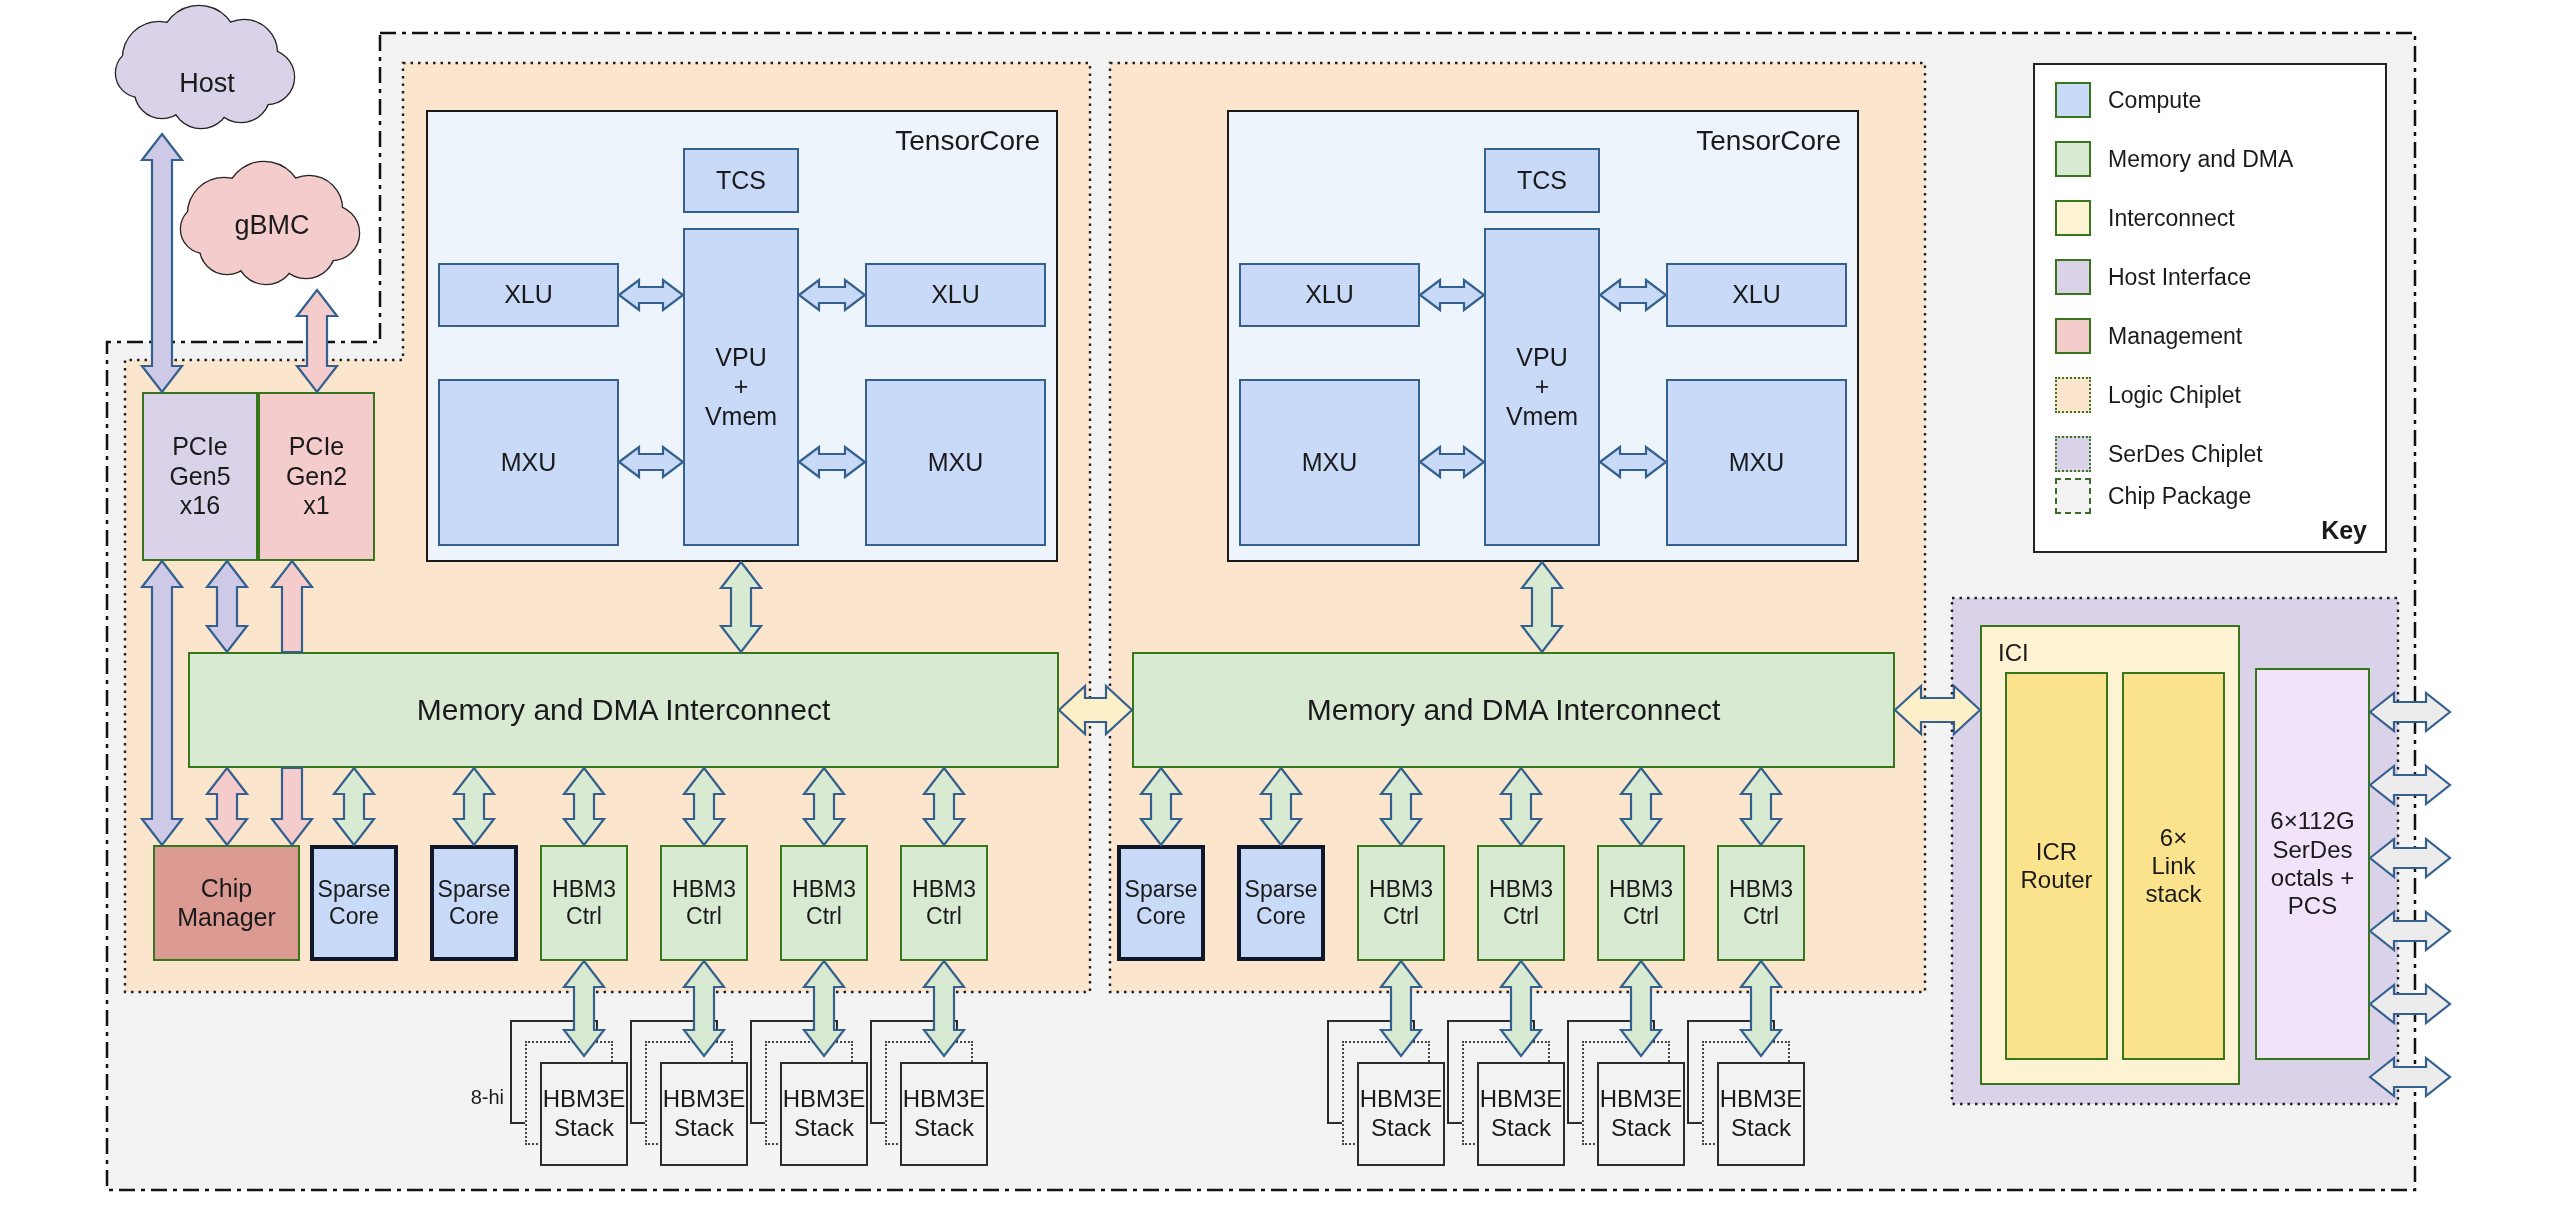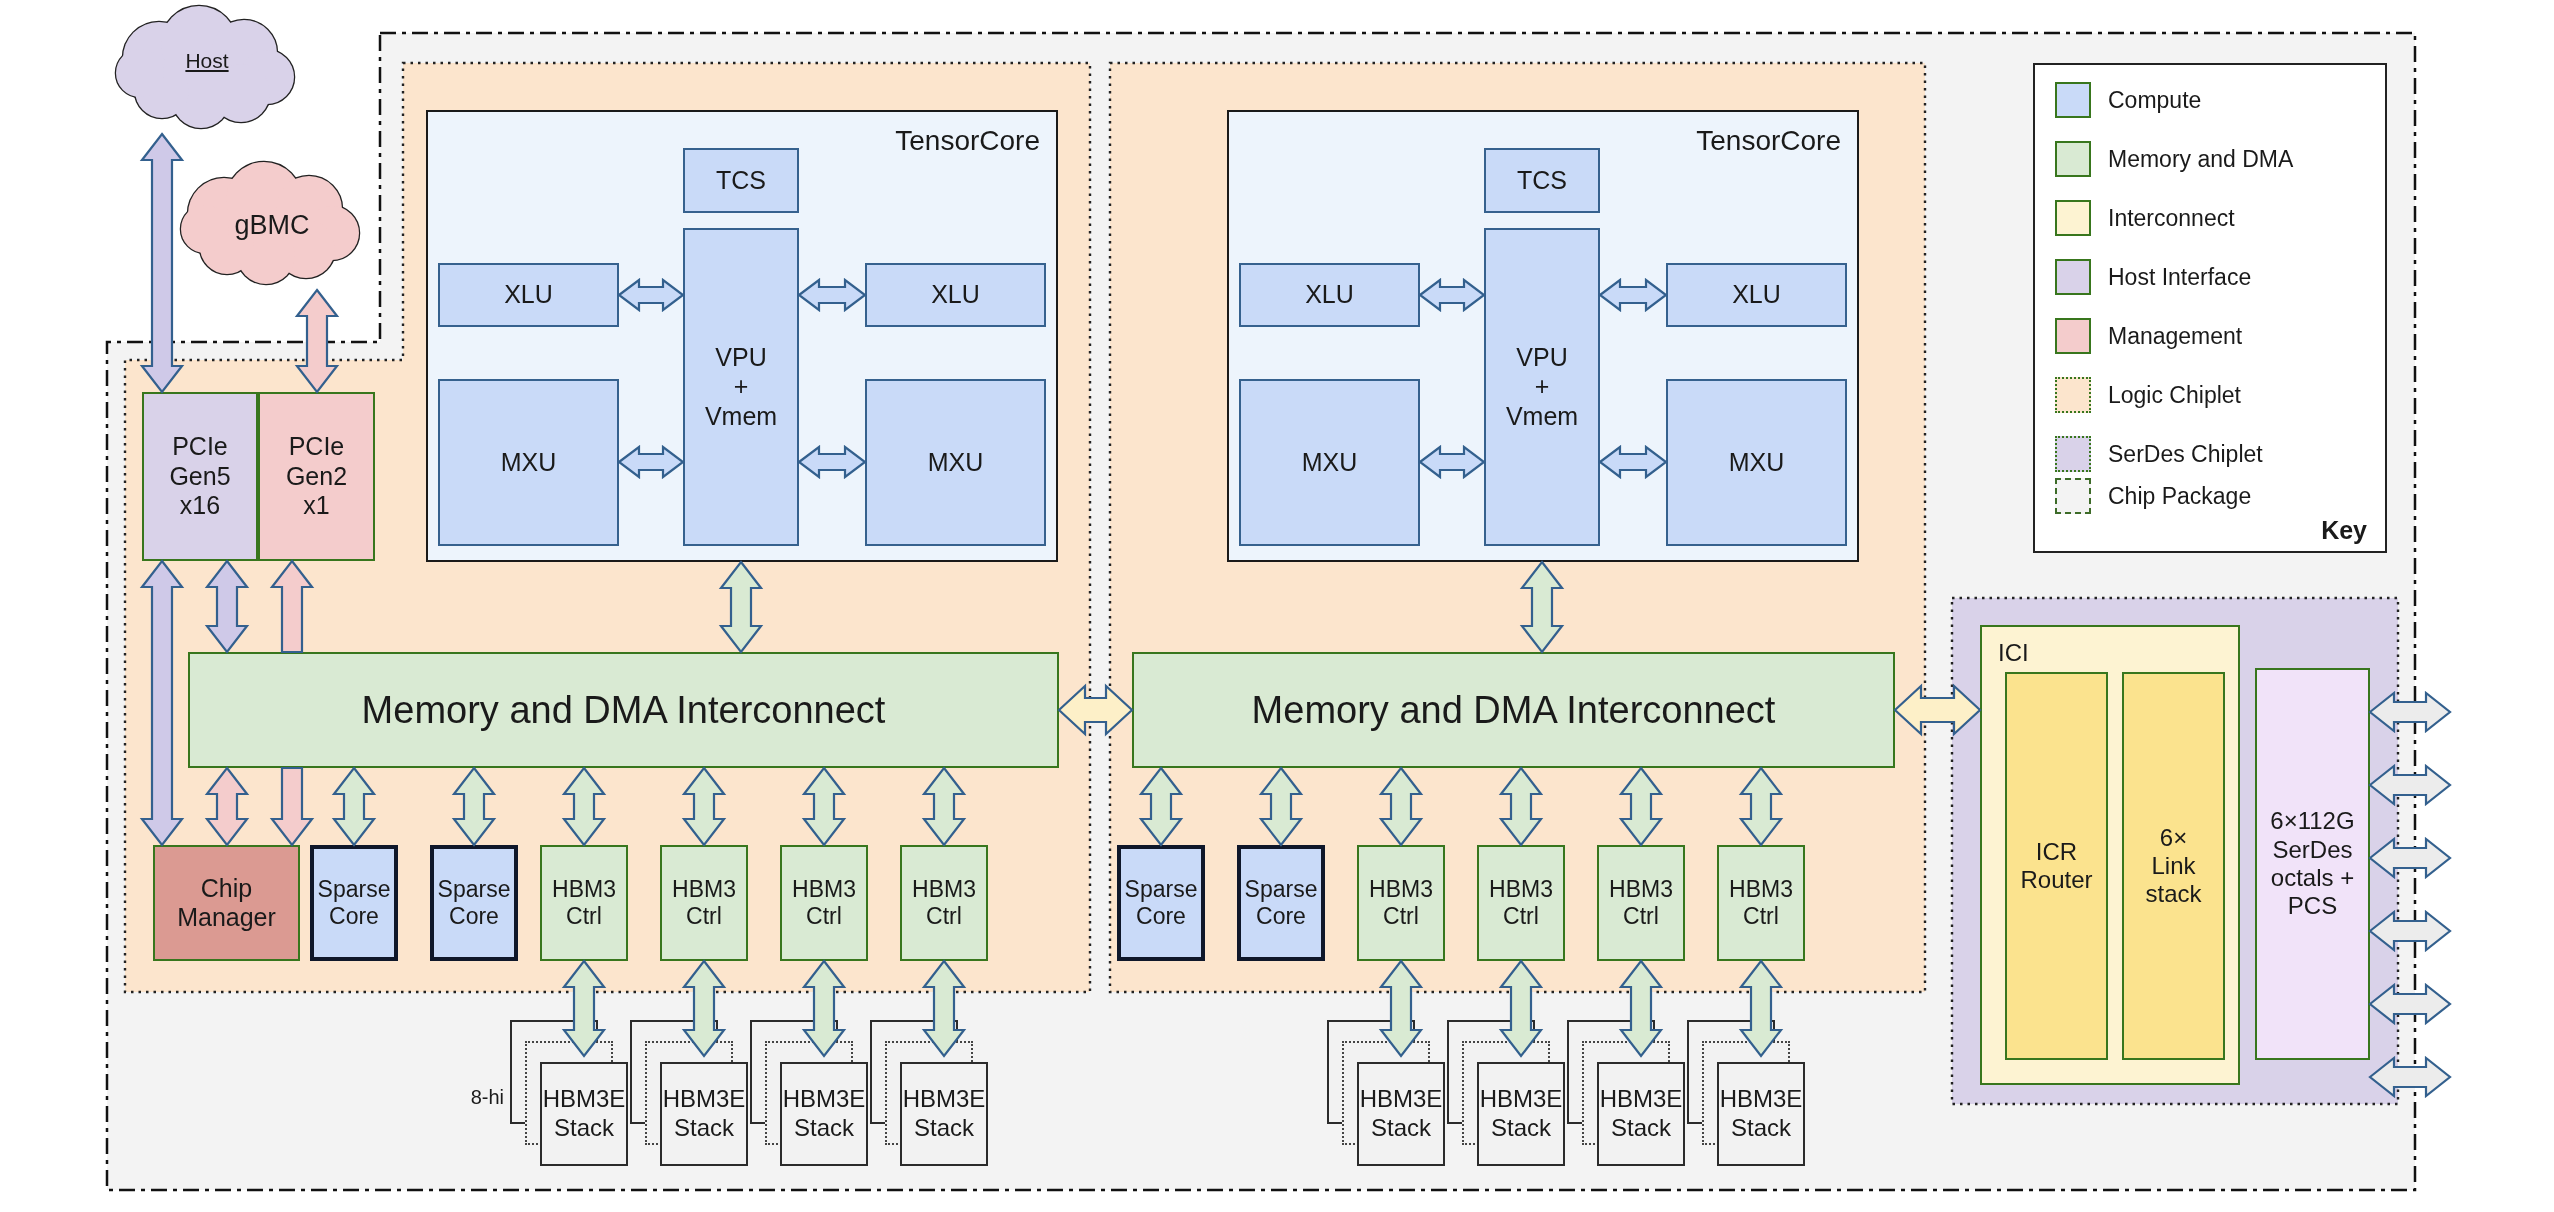--- a/index.html
+++ b/index.html
@@ -13,21 +13,21 @@
   .c-mem{background:#d9ead3;border:2px solid #38761d;}
   .c-host{background:#d9d2e9;border:2px solid #38761d;}
   .c-mgmt{background:#f4cccc;border:2px solid #38761d;}
   .c-mgr{background:#db9a92;border:2px solid #38761d;}
   .c-yellow{background:#fbe38e;border:2px solid #38761d;}
   .c-ici{background:#fdf3d2;border:2px solid #38761d;}
   .c-serdes{background:#f1e3f9;border:2px solid #38761d;}
   .tc{background:#edf4fc;border:2.5px solid #1a1a1a;}
   .tc-label{position:absolute;font-size:28px;}
   .corner-label{position:absolute;font-size:25px;}
-  .ic-text{font-size:38px;}
+  .ic-text{font-size:30px;}
   .stack{position:absolute;box-sizing:border-box;width:88px;height:104px;background:#f2f2f2;
          border:2px solid #2b2b2b;display:flex;align-items:center;justify-content:center;
          text-align:center;white-space:pre-line;font-size:24px;line-height:1.2;}
   .stack.mid{border:2px dotted #444;}
   .plain-label{position:absolute;font-size:20px;}
   .keybox{position:absolute;left:2033px;top:63px;width:354px;height:490px;background:#fff;
           border:2.5px solid #222;box-sizing:border-box;}
   .key-row{position:absolute;left:20px;height:38px;display:flex;align-items:center;gap:17px;}
   .key-swatch{width:36px;height:36px;box-sizing:border-box;flex:0 0 auto;}
   .sw-solid{border:2px solid #38761d;}
@@ -89,21 +89,21 @@
             <circle cx="332" cy="233" r="27" fill="#f4cccc" stroke="none"></circle>
             <circle cx="306" cy="249" r="29" fill="#f4cccc" stroke="none"></circle>
             <circle cx="266" cy="255" r="29" fill="#f4cccc" stroke="none"></circle>
             <circle cx="227" cy="247" r="27" fill="#f4cccc" stroke="none"></circle>
             <circle cx="205" cy="229" r="24" fill="#f4cccc" stroke="none"></circle>
           </g>
         </g>
     </g>
   </svg>
 
-  <div class="box" style="left:147px;top:41px;width:120px;height:40px;font-size:21px;text-decoration:underline;">Host</div>
+  <div class="box" style="left:147px;top:64px;width:120px;height:40px;font-size:27px;">Host</div>
   <div class="box" style="left:212px;top:206px;width:120px;height:40px;font-size:27px;">gBMC</div>
 
   <div class="box c-host" style="left:142px;top:392px;width:116px;height:169px;">PCIe
 Gen5
 x16</div>
   <div class="box c-mgmt" style="left:258px;top:392px;width:117px;height:169px;">PCIe
 Gen2
 x1</div>
 
   <div class="box tc" style="left:426px;top:110px;width:632px;height:452px;">

